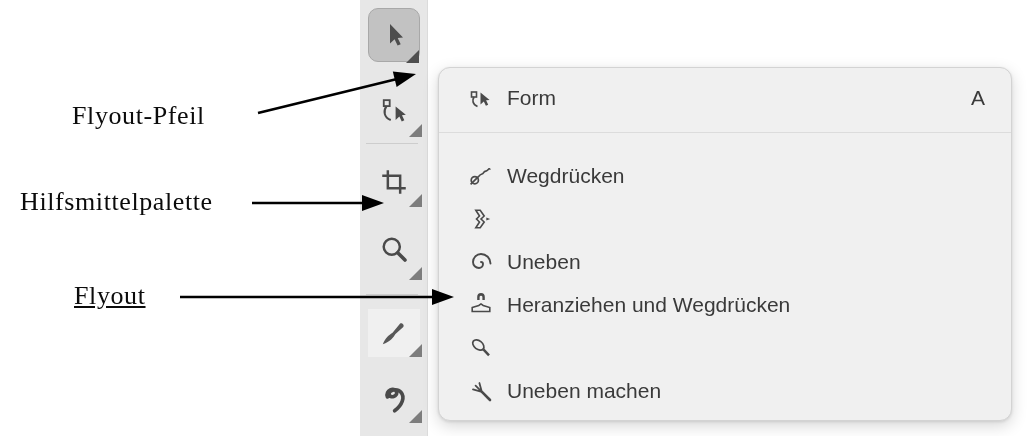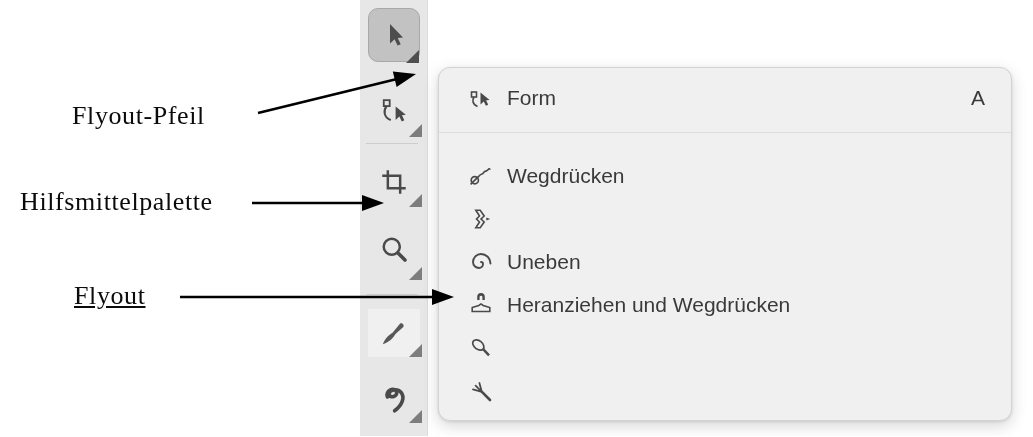--- a/index.html
+++ b/index.html
@@ -191,16 +191,17 @@
         <ellipse cx="9.3" cy="9" rx="6.3" ry="4.2" class="icon-stroke" stroke-width="1.7" transform="rotate(38 9.3 9)"></ellipse>
         <line x1="14.4" y1="13.4" x2="20" y2="19.4" stroke="#4a4a4a" stroke-width="2.5"></line>
       </svg>
     </div>
 
     <div class="menu-row">
       <svg class="mi-icon" viewBox="0 0 24 24">
         <line x1="13.2" y1="13.2" x2="21" y2="21" stroke="#4a4a4a" stroke-width="2.6" stroke-linecap="round"></line>
         <path d="M12.8 12.8 L4 10.4 M12.8 12.8 L6.6 6.6 M12.8 12.8 L10.4 4" class="icon-stroke" stroke-width="1.8" stroke-linecap="round"></path>
       </svg>
+      <span class="mi-label">Uneben machen</span>
     </div>
 
   </div>
 </div>
 
 </body></html>

